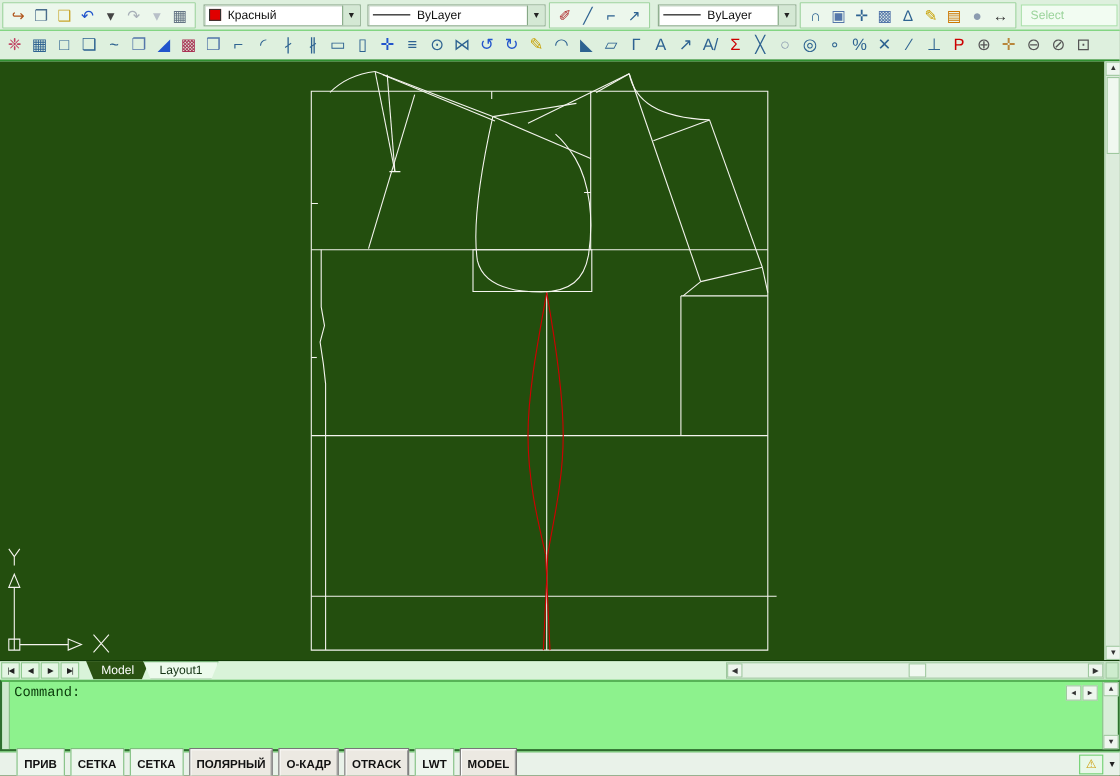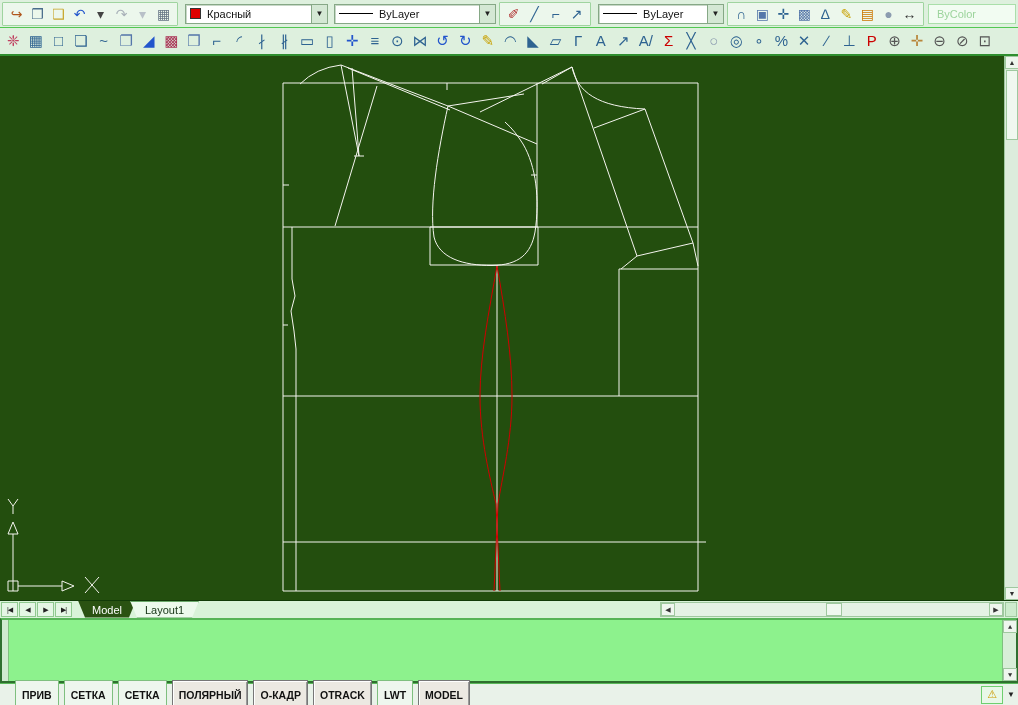--- a/index.html
+++ b/index.html
@@ -131,21 +131,21 @@
         <span class="tb-icon" style="color: rgb(85, 119, 170);">▣</span>
         <span class="tb-icon" style="color: rgb(46, 99, 145);">✛</span>
         <span class="tb-icon" style="color: rgb(85, 119, 170);">▩</span>
         <span class="tb-icon" style="color: rgb(46, 99, 145);">∆</span>
         <span class="tb-icon" style="color: rgb(200, 160, 0);">✎</span>
         <span class="tb-icon" style="color: rgb(204, 119, 0);">▤</span>
         <span class="tb-icon" style="color: rgb(140, 156, 176);">●</span>
         <span class="tb-icon" style="color: rgb(51, 51, 51);">↔</span>
       </div>
     <div id="plot-style-box">
-      <span>ByColor</span>
+      <span>Select</span>
     </div>
   </div>
 
   <div id="tbrow2" class="tbrow row2">
       <span class="tb-icon" style="color: rgb(192, 64, 96);">❈</span>
       <span class="tb-icon" style="color: rgb(46, 99, 145);">▦</span>
       <span class="tb-icon" style="color: rgb(46, 99, 145);">□</span>
       <span class="tb-icon" style="color: rgb(46, 99, 145);">❏</span>
       <span class="tb-icon" style="color: rgb(46, 99, 145);">~</span>
       <span class="tb-icon" style="color: rgb(85, 119, 170);">❐</span>
@@ -263,20 +263,27 @@
         <div class="thumb"></div>
       </div>
       <div class="sb-btn">▶</div>
     </div>
     <div id="corner-box"></div>
   </div>
 
   <div id="cmdwin">
     <div id="cmd-gutter"></div>
     <div id="cmd-main">
+      <div id="cmd-promptrow">
+        <span>Command:</span>
+        <span id="cmd-hsb">
+          <span class="sb-btn">◀</span>
+          <span class="sb-btn">▶</span>
+        </span>
+      </div>
     </div>
     <div id="cmd-vsb">
       <div class="sb-btn">▲</div>
       <div class="sb-btn">▼</div>
     </div>
   </div>
 
   <div id="statusbar">
     <div id="status-toggles">
         <span class="toggle pressed">ПРИВ</span>

